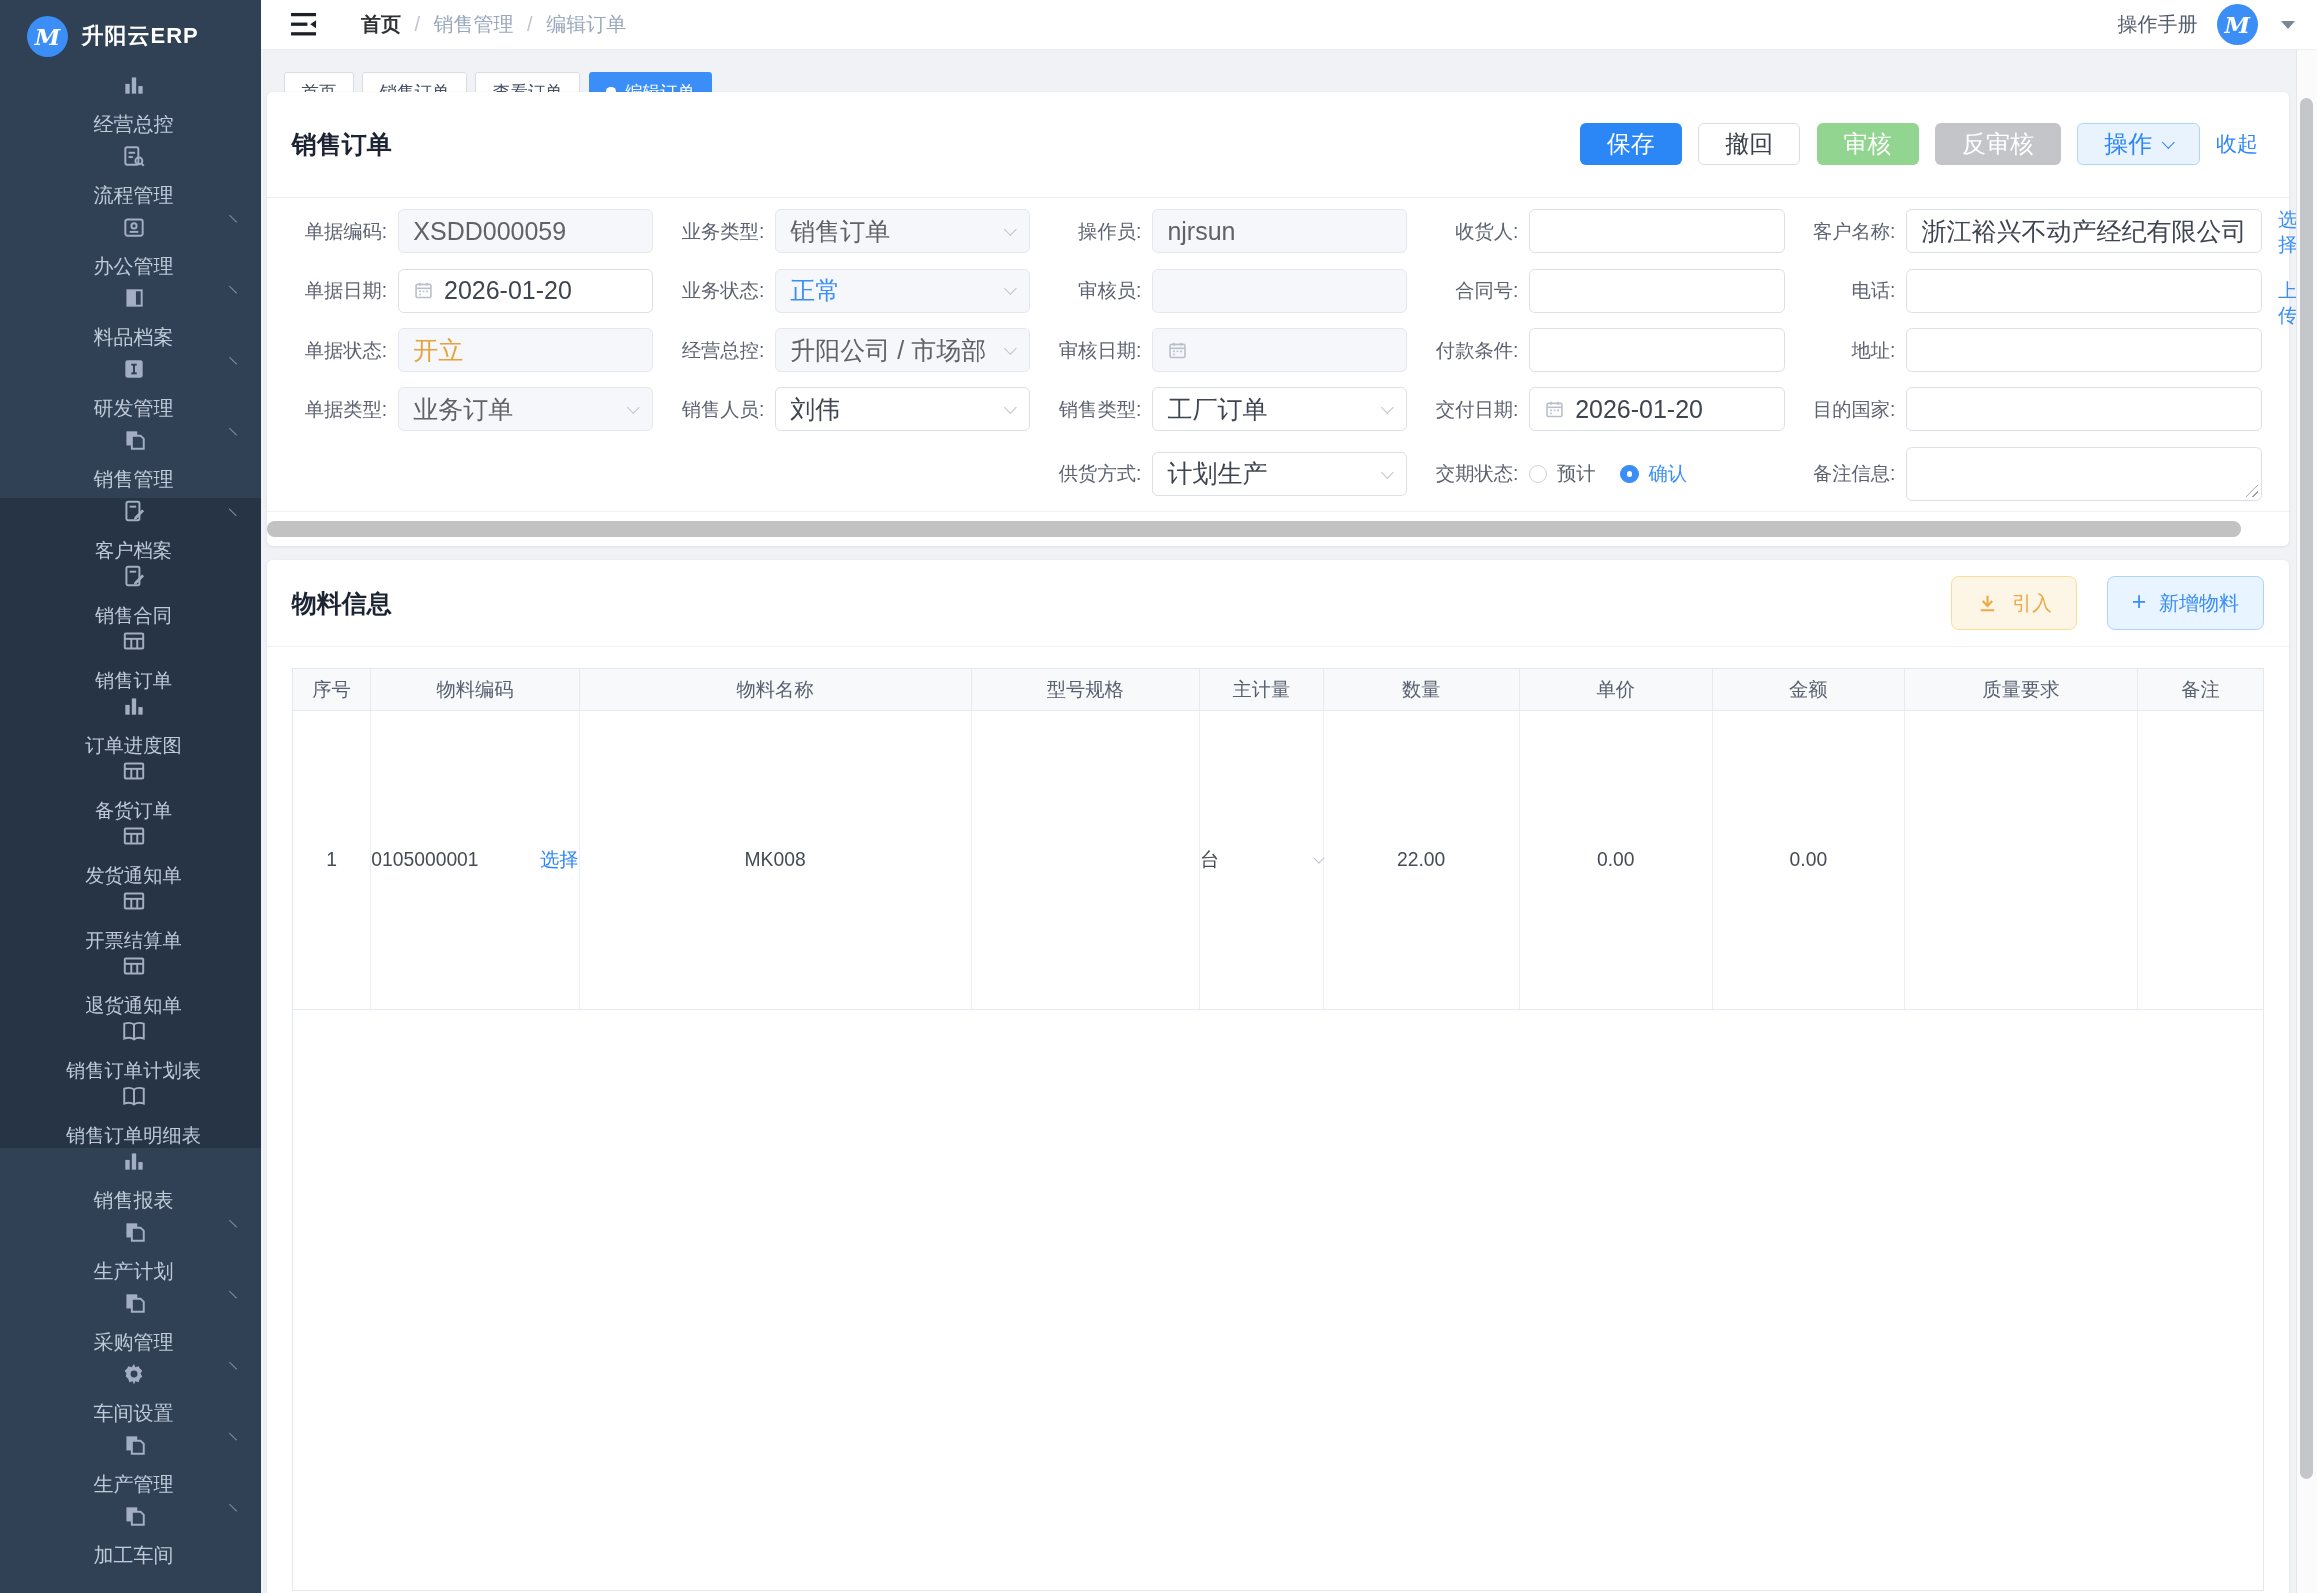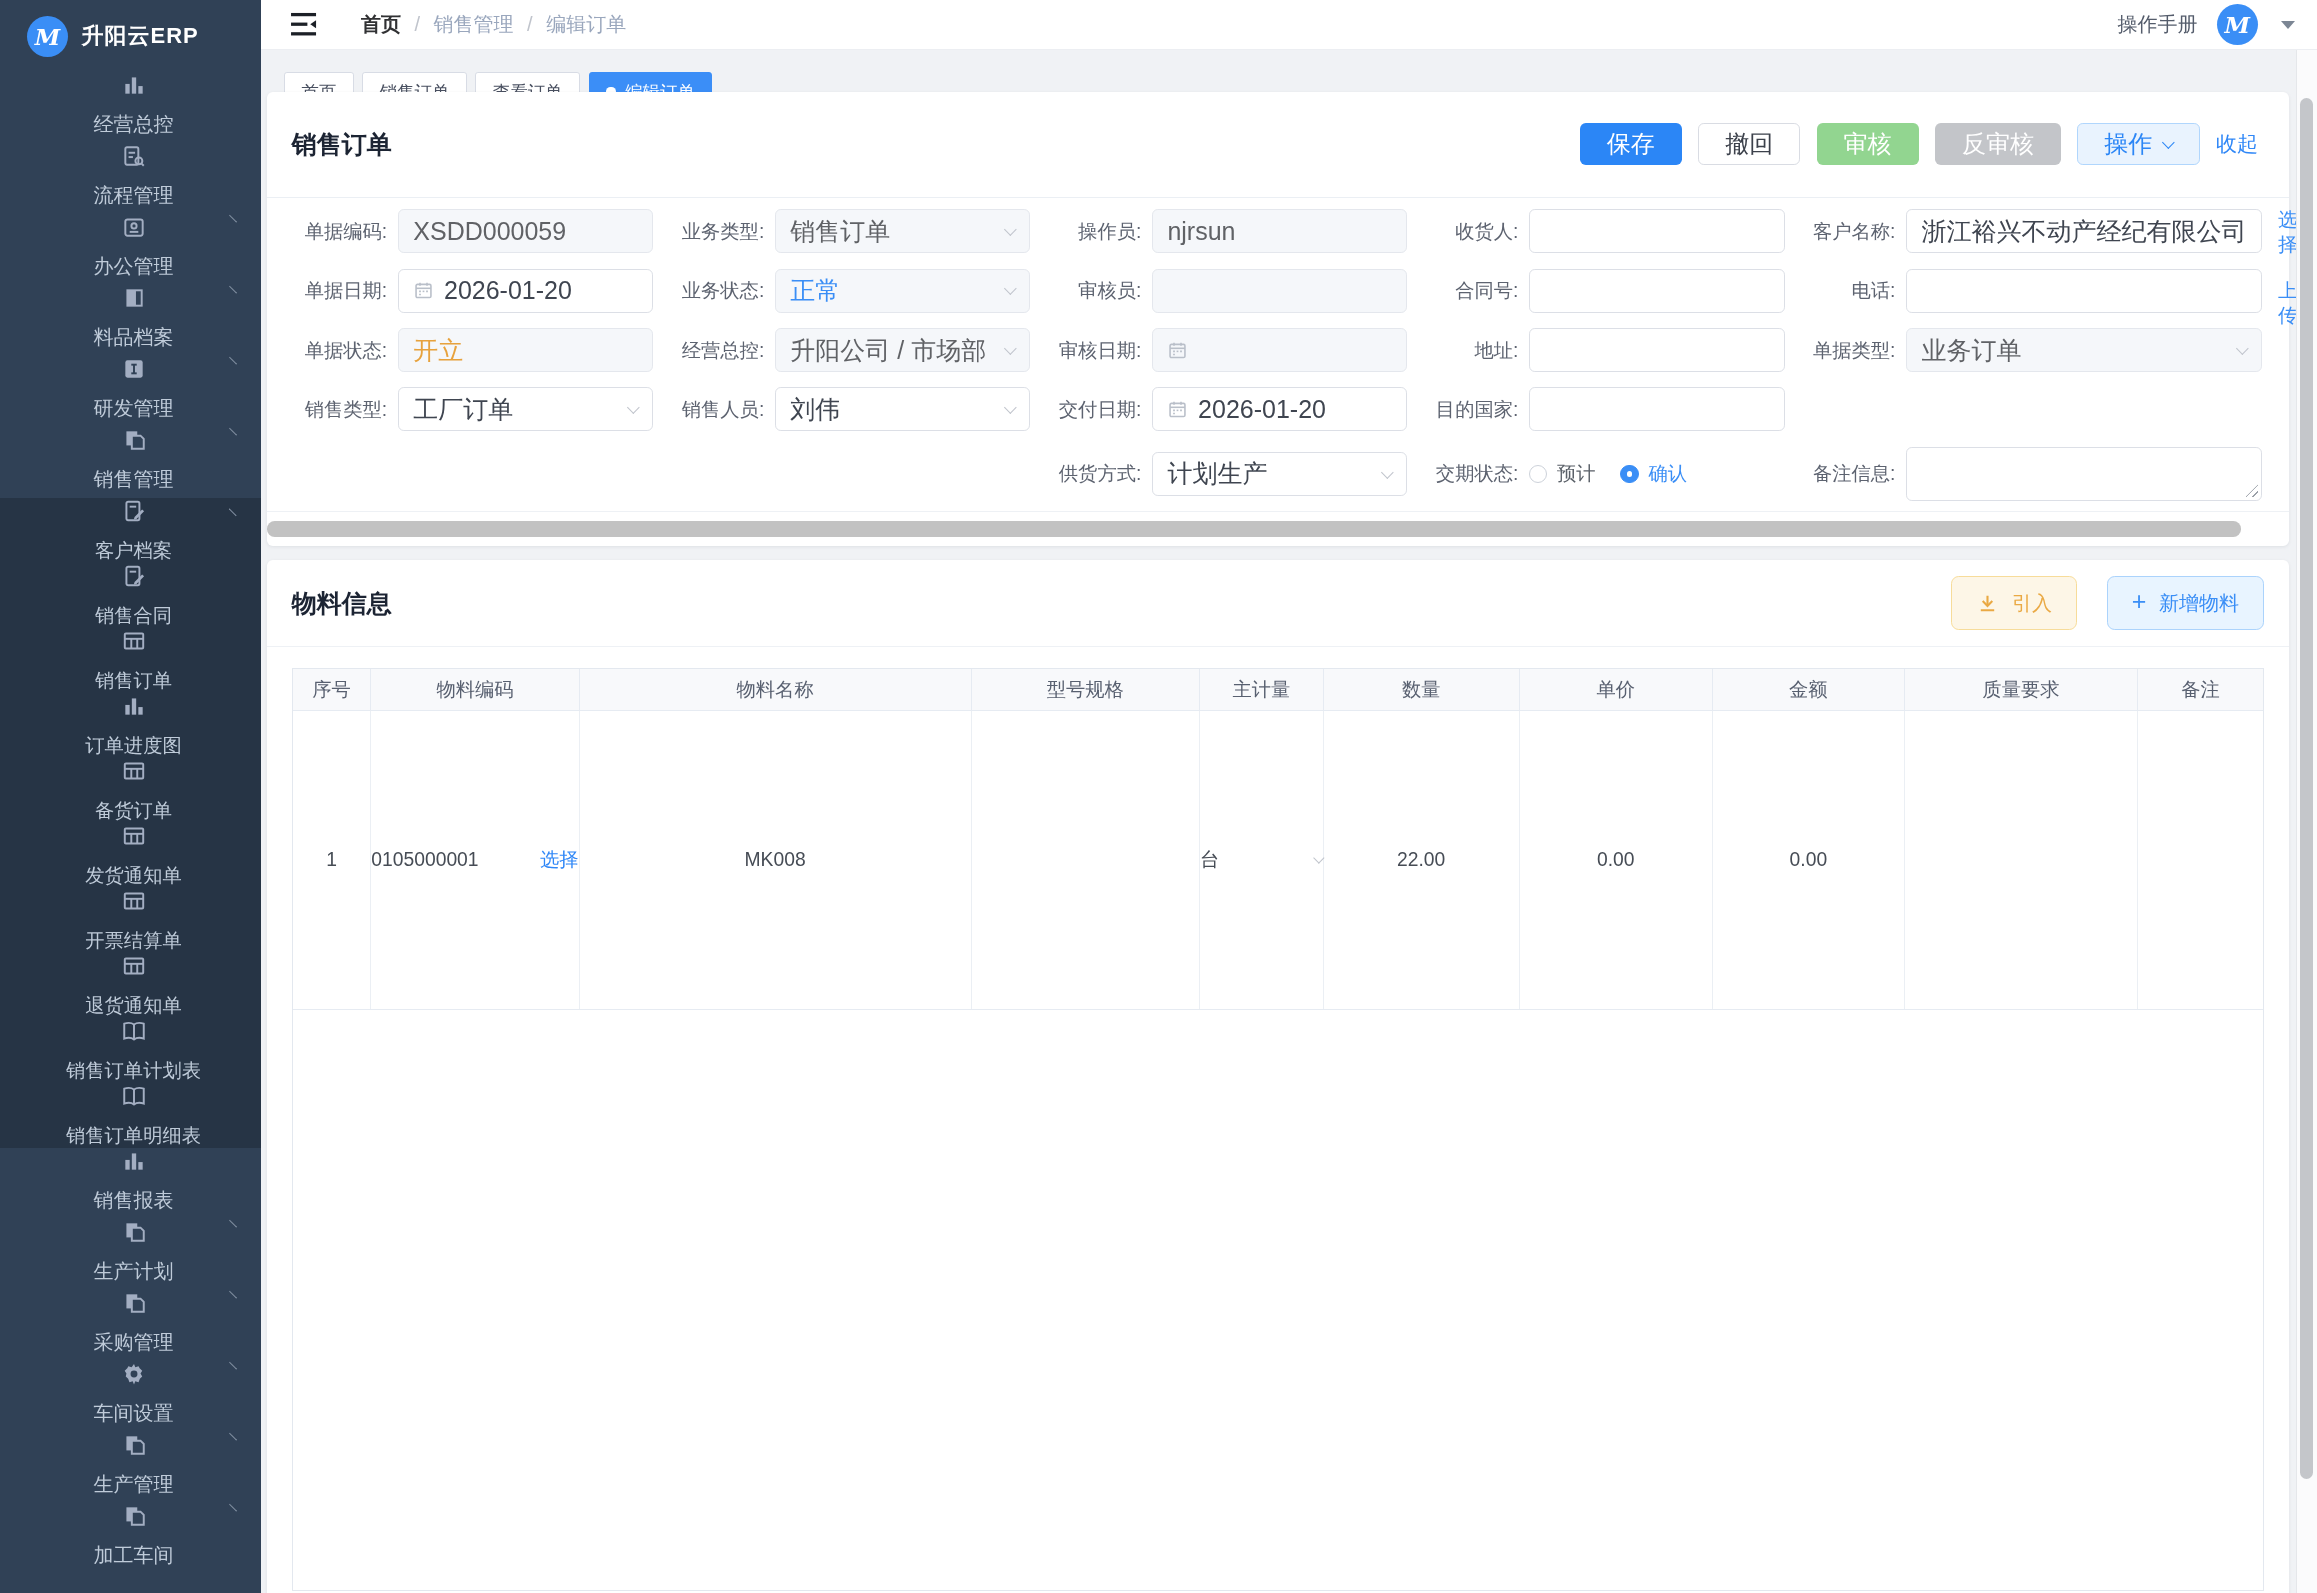--- a/index.html
+++ b/index.html
@@ -471,44 +471,50 @@
         <div class="fld">
             <span class="lbl">审核日期:</span>
             <div class="ctl ro">
               <svg class="calic" viewBox="0 0 22 22" width="21" height="21">
                 <use href="#i-cal"></use>
               </svg>
               <span class="val"></span>
             </div>
           </div>
         <div class="fld">
+            <span class="lbl">付款条件:</span>
+            <div class="ctl">
+              <span class="val"></span>
+            </div>
+          </div>
+        <div class="fld">
             <span class="lbl">地址:</span>
             <div class="ctl">
               <span class="val"></span>
             </div>
           </div>
 
         <div class="fld">
             <span class="lbl">单据类型:</span>
             <div class="ctl ro">
               <span class="val">业务订单</span>
               <span class="schev"></span>
             </div>
           </div>
         <div class="fld">
+            <span class="lbl">销售人员:</span>
+            <div class="ctl">
+              <span class="val">刘伟</span>
+              <span class="schev"></span>
+            </div>
+          </div>
+        <div class="fld">
             <span class="lbl">销售类型:</span>
             <div class="ctl">
               <span class="val">工厂订单</span>
-              <span class="schev"></span>
-            </div>
-          </div>
-        <div class="fld">
-            <span class="lbl">销售人员:</span>
-            <div class="ctl">
-              <span class="val">刘伟</span>
               <span class="schev"></span>
             </div>
           </div>
         <div class="fld">
             <span class="lbl">交付日期:</span>
             <div class="ctl">
               <svg class="calic" viewBox="0 0 22 22" width="21" height="21">
                 <use href="#i-cal"></use>
               </svg>
               <span class="val">2026-01-20</span>

